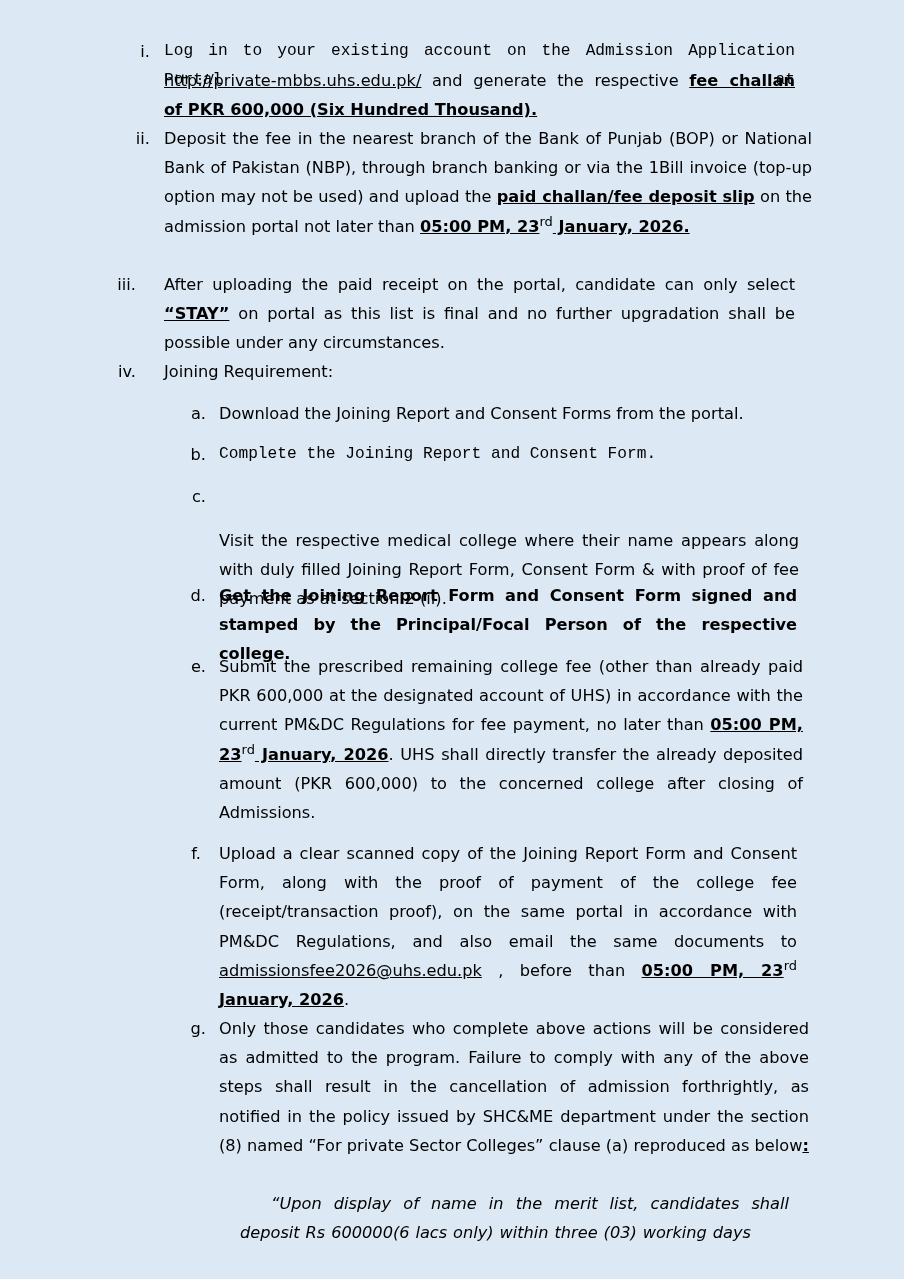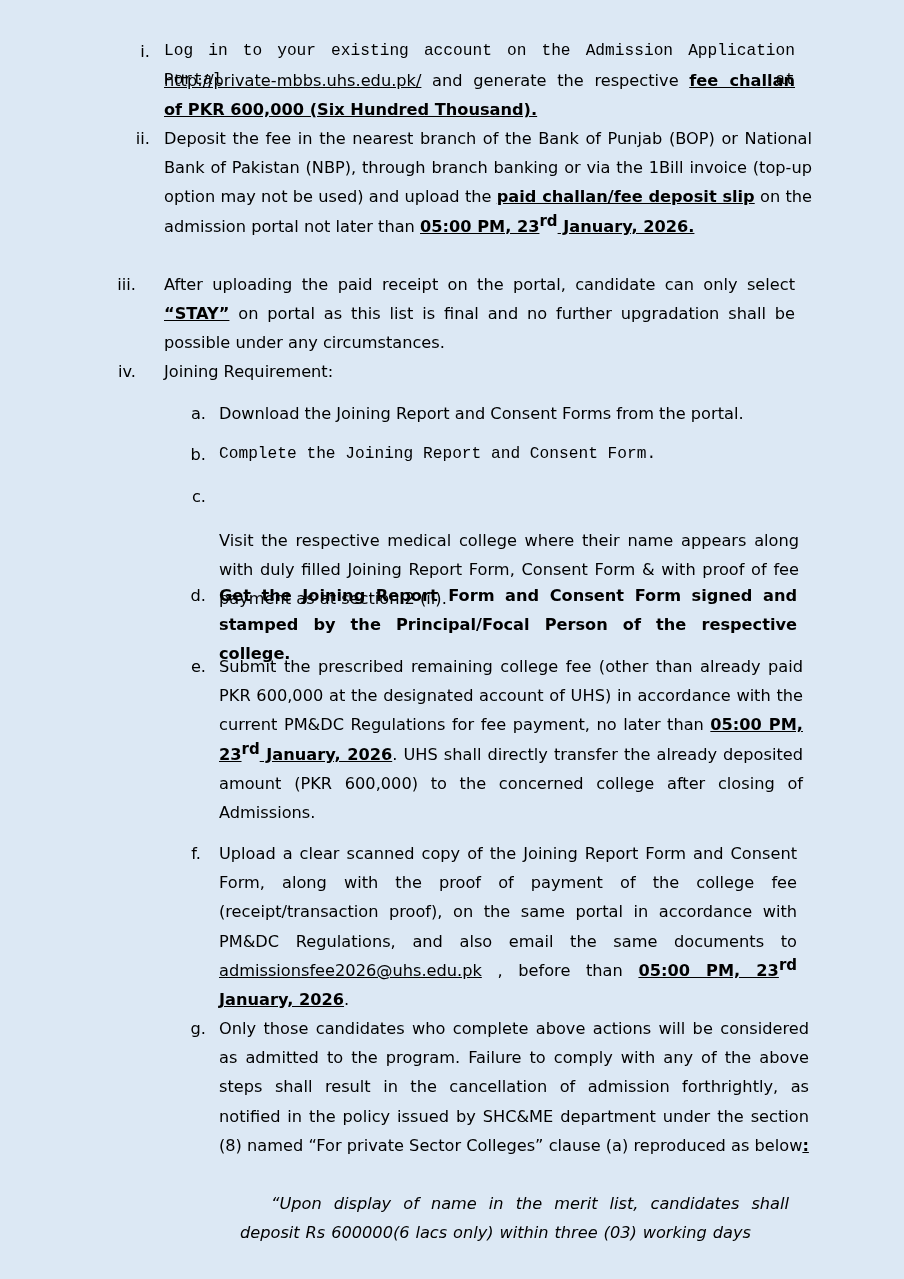--- a/index.html
+++ b/index.html
@@ -9,21 +9,21 @@
     font-family: "DejaVu Sans", sans-serif;
     font-size: 16.2px;
     color: #000;
   }
   .page { position: relative; width: 904px; height: 1279px; }
   .num { position: absolute; text-align: right; width: 40px; }
   .text { position: absolute; text-align: justify; line-height: 29.2px; }
   .text.last { text-align-last: left; }
   b { font-weight: bold; text-decoration: underline; }
   a { color: #000000; text-decoration: underline; }
-  sup { font-size: 15px; vertical-align: 6px; line-height: 0; font-weight: bold; }
+  sup { font-size: 13px; vertical-align: 6px; line-height: 0; font-weight: normal; }
   .quote { position: absolute; font-style: italic; line-height: 29.2px; text-align: justify; }
 </style>
 </head>
 <body>
 
 <div class="page">
 
   <div>
     <span class="num" style="left:110px; top:37px; line-height:29.2px;">i.</span>
     <div class="text" style="left:164px; top:37px; width:631px; text-align-last: justify; font-family: Liberation Mono, monospace;"><span>Log in to your existing account on the Admission Application Portal at</span></div>

